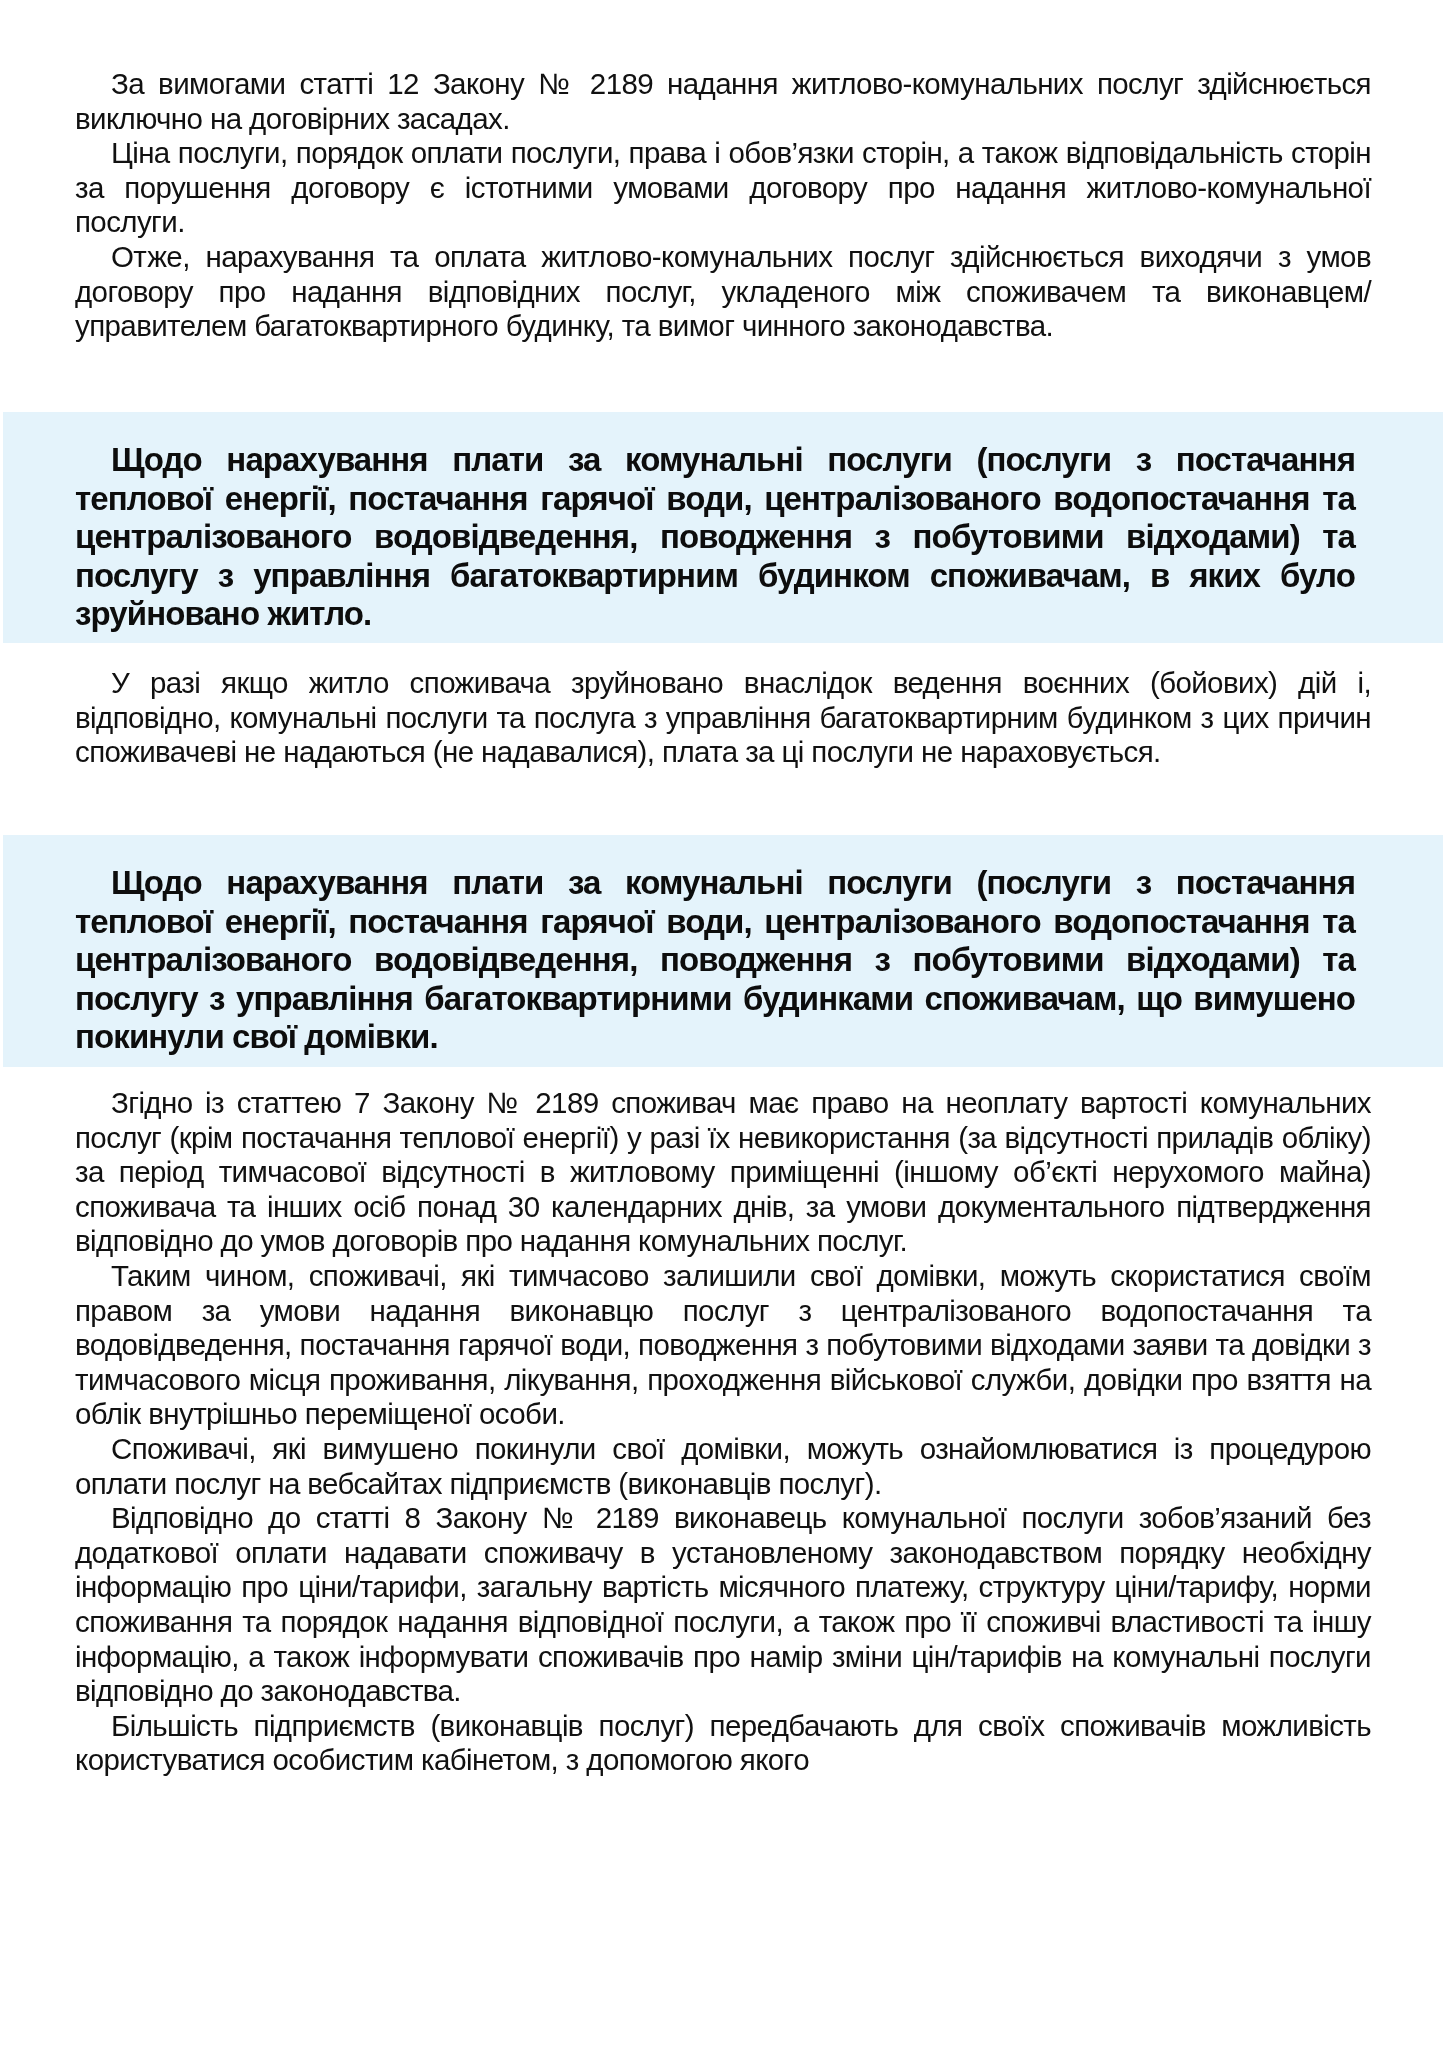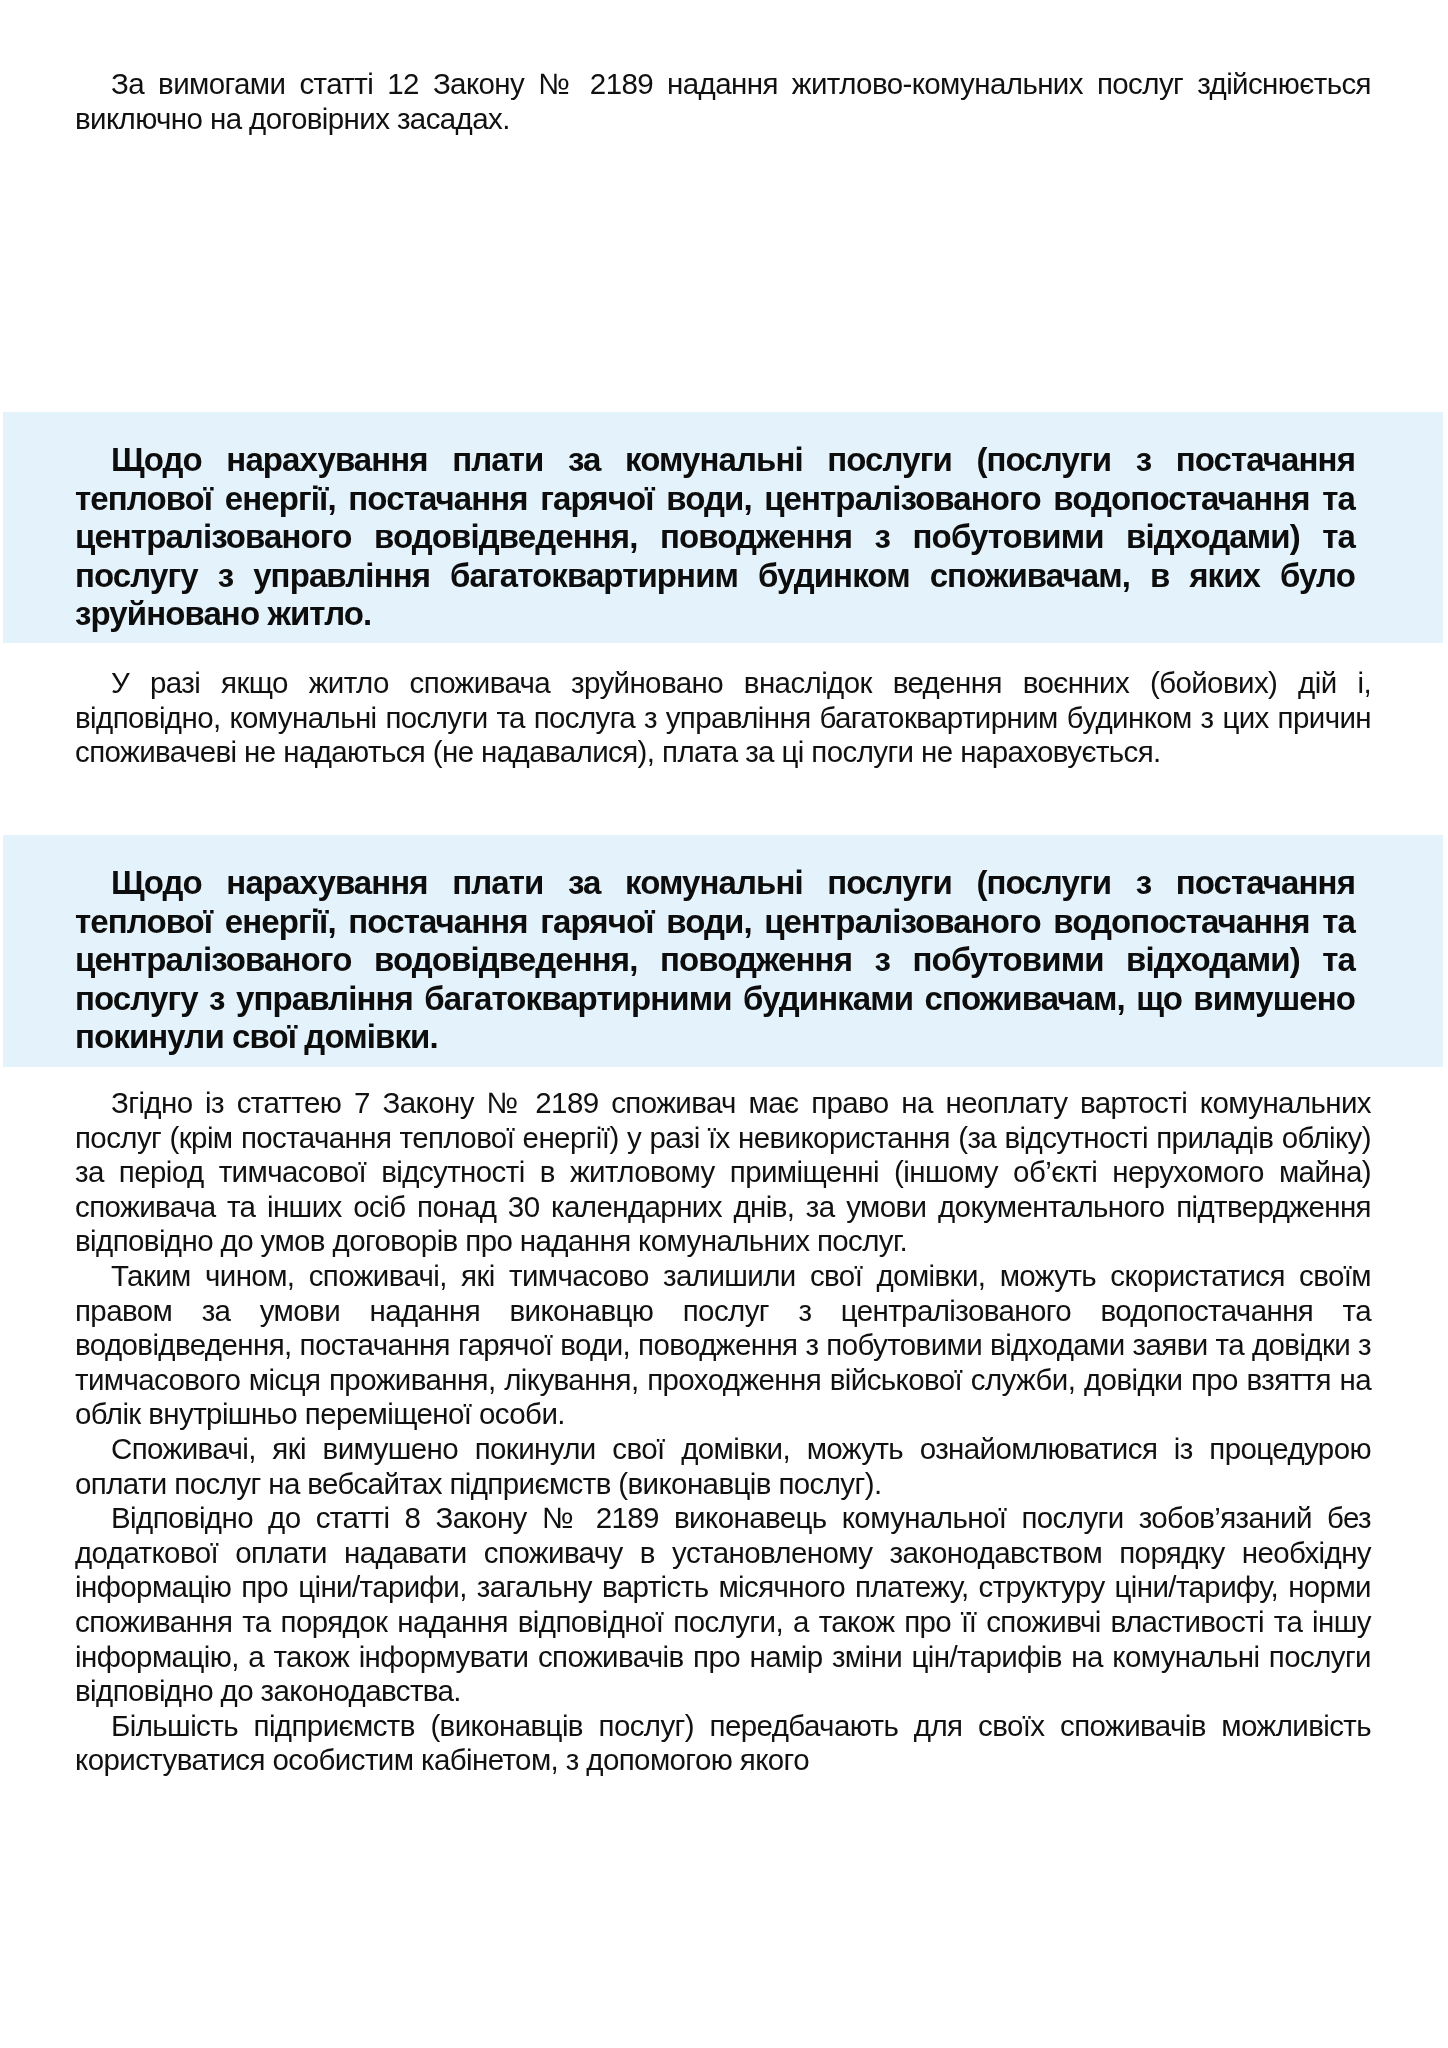--- a/index.html
+++ b/index.html
@@ -63,20 +63,22 @@
     #block-h2 { top: 826px; height: 232px; padding-top: 29px; }
     #block-vacated { top: 1077px; }
   </style>
 </head>
 <body>
 
 <div class="page">
 
   <div class="block body-text" id="block-intro">
     <p>За вимогами статті 12 Закону № 2189 надання житлово-комунальних  послуг здійснюється виключно на договірних засадах.</p>
+    <p>Ціна послуги, порядок оплати послуги, права і обов’язки сторін, а також  відповідальність сторін за порушення договору є істотними умовами договору про надання житлово-комунальної послуги.</p>
+    <p>Отже, нарахування та оплата житлово-комунальних послуг здійснюється виходячи з умов договору про надання відповідних послуг, укладеного між споживачем та виконавцем/управителем багатоквартирного будинку, та вимог чинного законодавства.</p>
   </div>
 
   <div class="block highlight" id="block-h1">
     <h2>Щодо нарахування плати за комунальні послуги (послуги з постачання теплової енергії, постачання гарячої води, централізованого водопостачання та централізованого водовідведення, поводження з побутовими відходами) та послугу з управління багатоквартирним будинком споживачам, в яких було зруйновано житло.</h2>
   </div>
 
   <div class="block body-text" id="block-destroyed">
     <p>У разі якщо житло споживача зруйновано внаслідок ведення воєнних (бойових) дій і, відповідно, комунальні послуги та послуга з управління багатоквартирним будинком з цих причин споживачеві не надаються (не надавалися), плата за ці послуги не нараховується.</p>
   </div>
 

